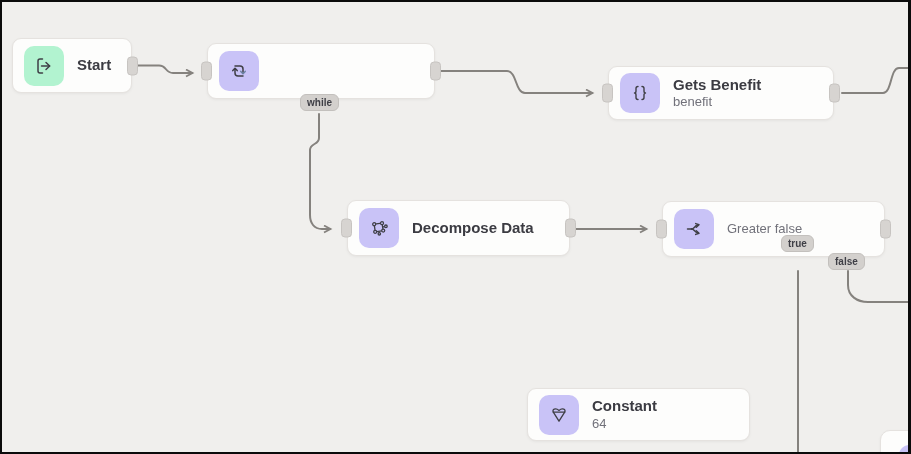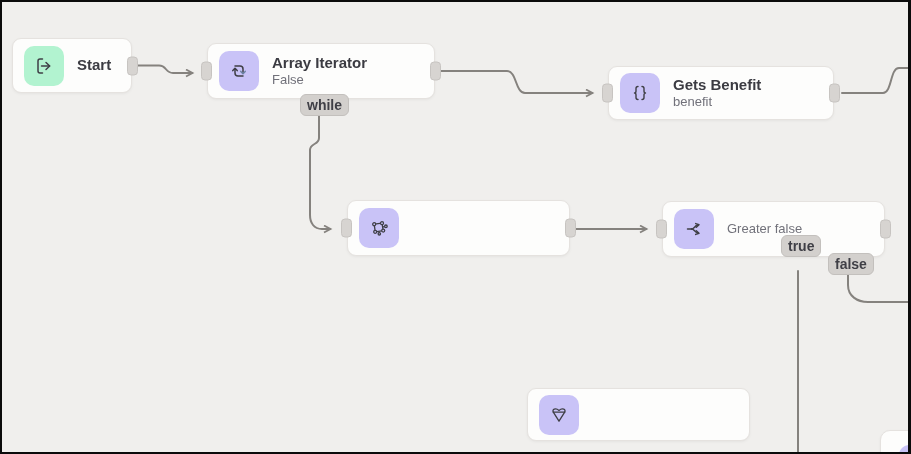--- a/index.html
+++ b/index.html
@@ -25,21 +25,21 @@
   .title{font-size:15px;font-weight:bold;color:#3b3b42;}
   .subtitle{font-size:13px;color:#71717a;}
   .port{
     position:absolute;width:11px;height:19px;background:#d7d4d1;
     border:1px solid #c7c4c1;border-radius:4px;box-sizing:border-box;
   }
   .port-left{left:-7px;top:50%;transform:translateY(-50%);}
   .port-right{right:-7px;top:50%;transform:translateY(-50%);}
   .badge{
     position:absolute;z-index:3;background:#d3d0cd;border:1px solid #c3c0bd;
-    border-radius:6px;padding:2px 6px;font-size:14px;font-weight:bold;
+    border-radius:6px;padding:2px 6px;font-size:10px;font-weight:bold;
     color:#3f3f46;white-space:nowrap;
   }
   
   #node-start{left:10px;top:36px;width:120px;height:55px;}
   #node-array-iterator{left:205px;top:41px;width:228px;height:56px;}
   #node-gets-benefit{left:606px;top:64px;width:226px;height:54px;}
   #node-decompose-data{left:345px;top:198px;width:223px;height:56px;}
   #node-compare-age{left:660px;top:199px;width:223px;height:56px;}
   #node-constant{left:525px;top:386px;width:223px;height:53px;}
   #node-partial{left:878px;top:428px;width:110px;height:70px;padding:0 0 0 18px;border-radius:10px;}
@@ -86,24 +86,20 @@
 
   <div class="node" id="node-array-iterator">
     <div class="icon-chip chip-purple">
       <svg class="icon-svg" width="24" height="24" viewBox="0 0 24 24">
         <path d="M8 9.8 V14 a3 3 0 0 0 3 3 H16"></path>
         <path d="M5.8 11.6 L8 9.3 L10.2 11.6"></path>
         <path d="M16 14.2 V10 a3 3 0 0 0 -3 -3 H8"></path>
         <path d="M13.8 12.4 L16 14.7 L18.2 12.4" style="stroke:#6c83a4"></path>
       </svg>
     </div>
-    <div class="texts">
-      <div class="title">Array Iterator</div>
-      <div class="subtitle">False</div>
-    </div>
     <span class="port port-left"></span>
     <span class="port port-right"></span>
   </div>
   <div class="badge" id="badge-while">while</div>
 
   <div class="node" id="node-gets-benefit">
     <div class="icon-chip chip-purple">
       <svg class="icon-svg" width="24" height="24" viewBox="0 0 24 24" style="stroke-width:1.4">
         <path d="M10 5.5 Q8 5.5 8 7.5 V10 Q8 12 6.5 12 Q8 12 8 14 V16.5 Q8 18.5 10 18.5"></path>
         <path d="M14 5.5 Q16 5.5 16 7.5 V10 Q16 12 17.5 12 Q16 12 16 14 V16.5 Q16 18.5 14 18.5"></path>
@@ -124,20 +120,23 @@
         <line x1="16.2" y1="10.9" x2="18.4" y2="10.4"></line>
         <line x1="12" y1="15.9" x2="12.2" y2="17.3"></line>
         <circle cx="7.2" cy="8.2" r="1.5" fill="#c9c3f7"></circle>
         <circle cx="15" cy="7.2" r="1.5" fill="#c9c3f7"></circle>
         <circle cx="16.2" cy="14.6" r="1.5" fill="#c9c3f7"></circle>
         <circle cx="8.2" cy="15.8" r="1.5" fill="#c9c3f7"></circle>
         <circle cx="18.9" cy="10.3" r="1.3" fill="#c9c3f7"></circle>
         <circle cx="12.3" cy="17.8" r="1.2" fill="#c9c3f7"></circle>
       </svg>
     </div>
+    <div class="texts">
+      <div class="title">Decompose Data</div>
+    </div>
     <span class="port port-left"></span>
     <span class="port port-right"></span>
   </div>
 
   <div class="node" id="node-compare-age">
     <div class="icon-chip chip-purple">
       <svg class="icon-svg" width="24" height="24" viewBox="0 0 24 24">
         <path d="M5.5 12 H9.5"></path>
         <path d="M9.5 12 C12.5 12 12 8.8 16.2 8.1"></path>
         <path d="M14.3 10.3 L17 7.8 L13.7 6.6"></path>
@@ -154,19 +153,23 @@
   <div class="badge" id="badge-true">true</div>
   <div class="badge" id="badge-false">false</div>
 
   <div class="node" id="node-constant">
     <div class="icon-chip chip-purple">
       <svg class="icon-svg" width="24" height="24" viewBox="0 0 24 24" style="stroke-width:1.3">
         <path d="M6.3 9.2 C4.8 6.4 8.6 4.6 12 7.4 C15.4 4.6 19.2 6.4 17.7 9.2 L12 18.2 Z"></path>
         <path d="M6.3 9.2 H17.7"></path>
       </svg>
     </div>
+    <div class="texts">
+      <div class="title">Constant</div>
+      <div class="subtitle">64</div>
+    </div>
   </div>
 
   <div class="node" id="node-partial">
     <div class="icon-chip chip-purple"></div>
   </div>
 
 </div>
 
 </body></html>

